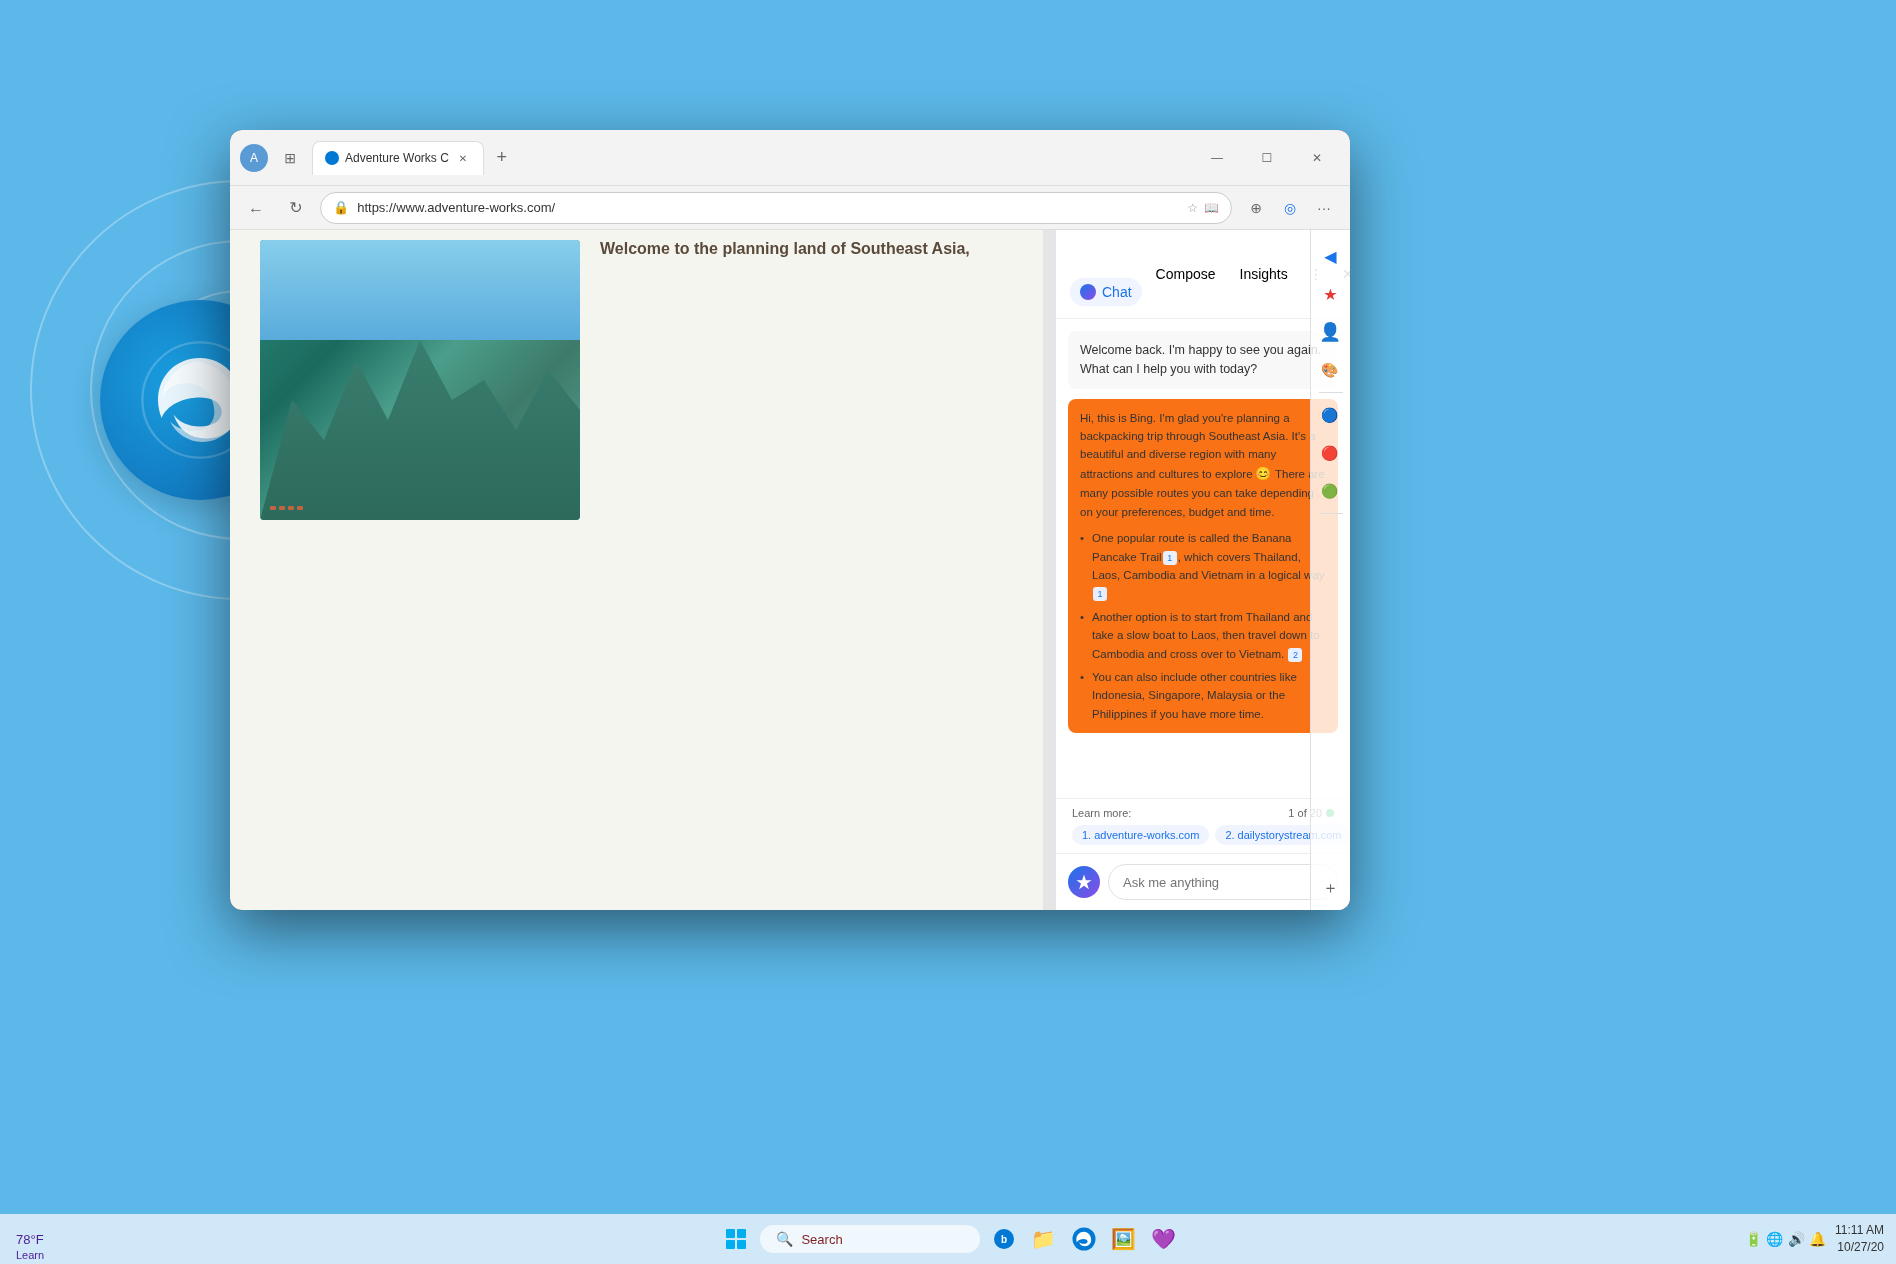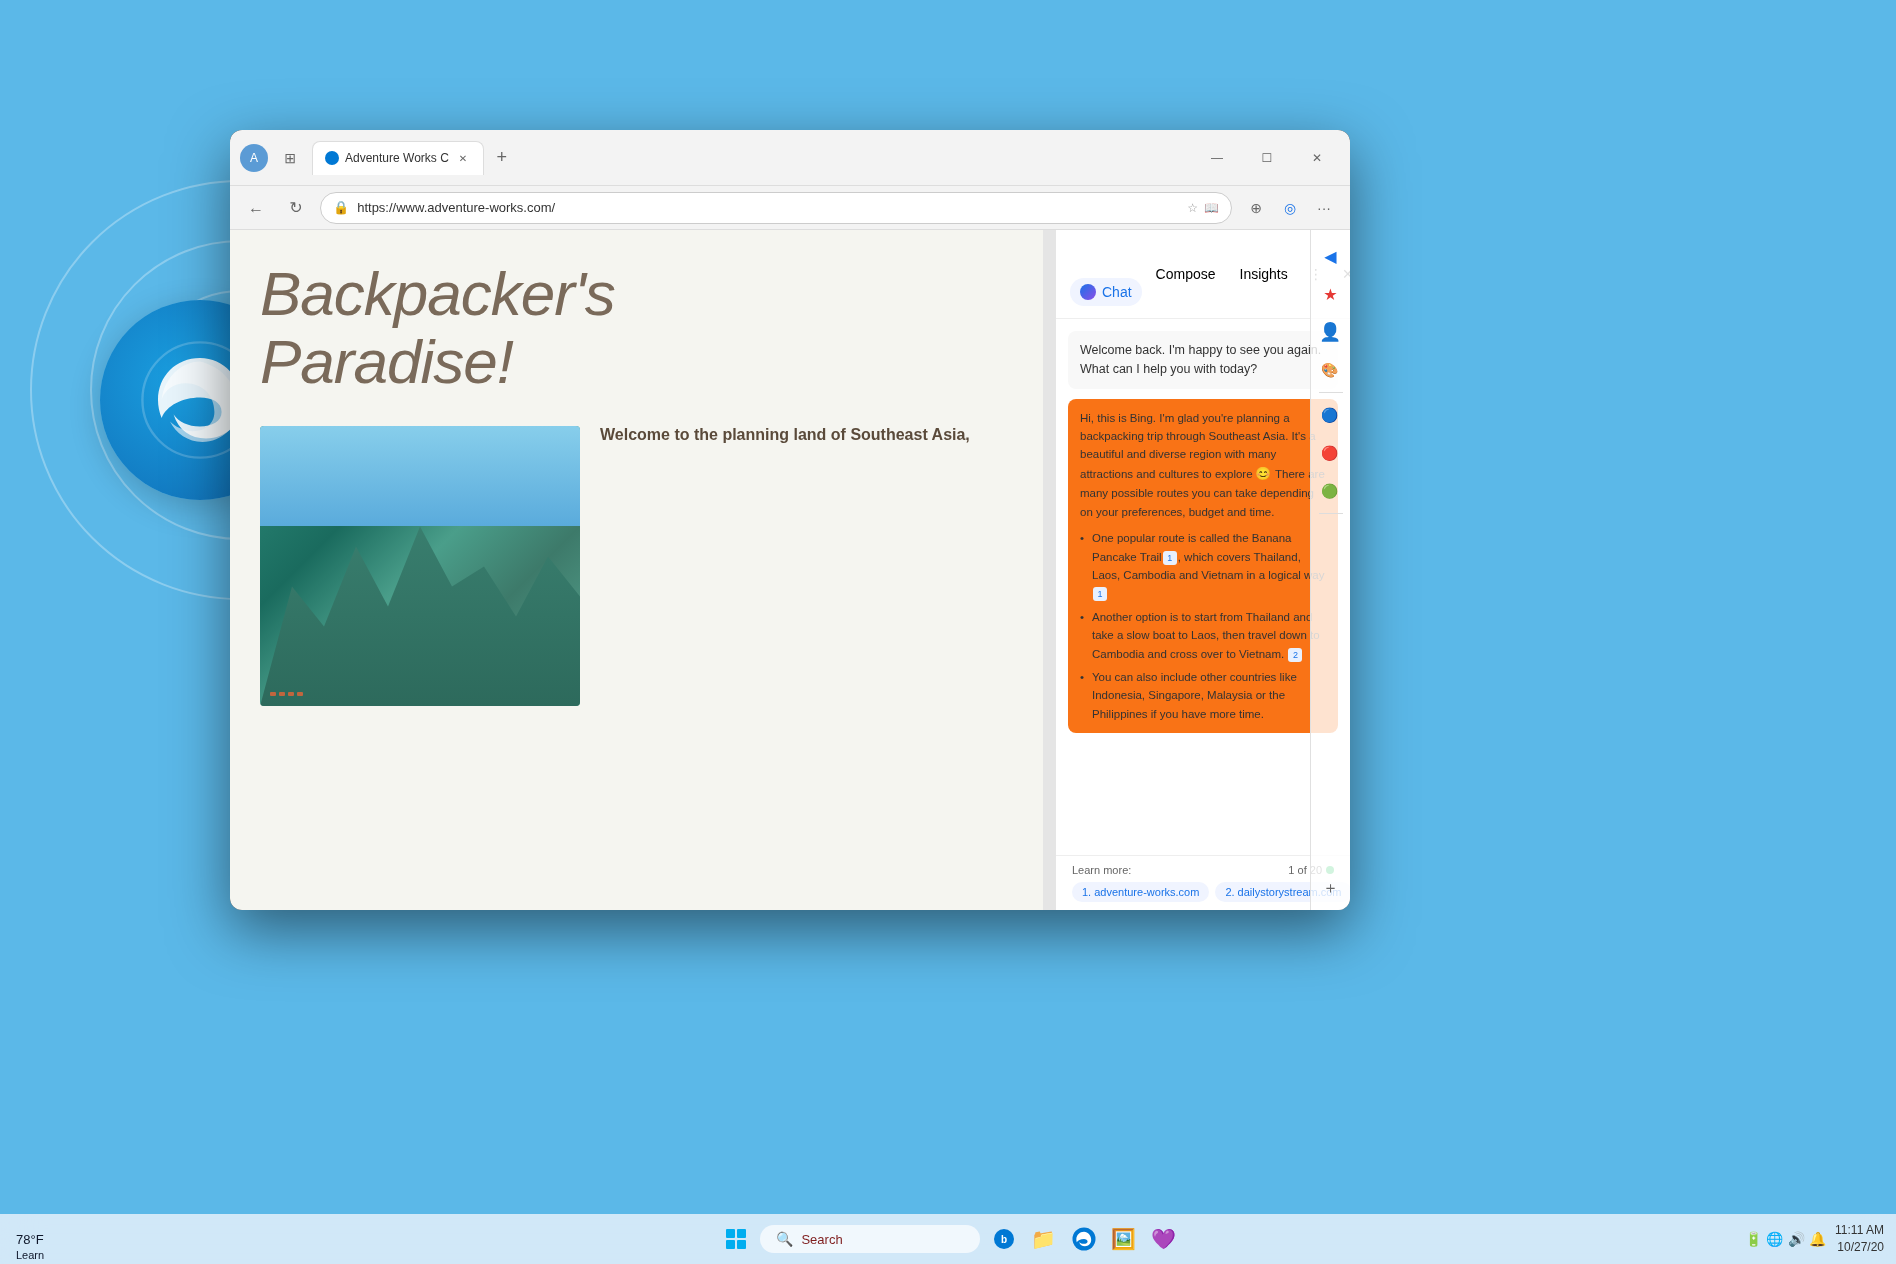--- a/index.html
+++ b/index.html
@@ -586,21 +586,21 @@
       z-index: 10;
     }
 
     .taskbar-left {
       padding-left: 16px;
       flex: 1;
     }
 
     .taskbar-weather {
       font-size: 13px;
-      color: #0f172a;
+      color: #4c1d95;
       margin-top: 16px;
     }
 
     .taskbar-center {
       display: flex;
       align-items: center;
       gap: 6px;
     }
 
     .taskbar-start {
@@ -734,26 +734,20 @@
       <div class="toolbar-icon" style="color:#1a73e8;">◎</div>
       <div class="toolbar-icon">···</div>
     </div>
   </div>
 
   <div class="browser-content">
 
     <div class="webpage">
       <div class="webpage-scrollbar"></div>
 
-      <div class="page-hero">
-        <div class="page-title-large">
-          <span>Backpacker's</span><br>
-          <span>Paradise!</span>
-        </div>
-      </div>
 
       <div class="page-content-row">
         <div class="page-image">
           <div class="mountain-shape"></div>
           <div style="position:absolute;top:0;left:0;right:0;height:100px;background:linear-gradient(to bottom, #87CEEB, #5aabdc);"></div>
           <div style="position:absolute;bottom:10px;left:10px;right:10px;display:flex;gap:3px;flex-wrap:wrap;">
             <div class="boat"></div>
             <div class="boat"></div>
             <div class="boat"></div>
             <div class="boat"></div>
@@ -818,20 +812,28 @@
             <span>1 of 20</span>
             <div class="count-dot"></div>
           </div>
         </div>
         <div class="learn-more-links">
           <div class="learn-more-link">1. adventure-works.com</div>
           <div class="learn-more-link">2. dailystorystream.com</div>
         </div>
       </div>
 
+      <div class="chat-input-area">
+        <div class="chat-input-icon">
+          <svg width="18" height="18" viewBox="0 0 24 24" fill="white">
+            <path d="M12 2L14.5 9.5H22L16 14L18.5 21.5L12 17L5.5 21.5L8 14L2 9.5H9.5L12 2Z"></path>
+          </svg>
+        </div>
+        <input class="chat-input-field" type="text" placeholder="Ask me anything" style="">
+      </div>
     </div>
 
     <div class="right-sidebar">
       <div class="sidebar-icon blue">◀</div>
       <div class="sidebar-icon red">★</div>
       <div class="sidebar-icon" style="font-size:18px;">👤</div>
       <div class="sidebar-icon green" style="font-size:14px;">🎨</div>
       <div class="sidebar-divider"></div>
       <div class="sidebar-icon blue" style="font-size:14px;">🔵</div>
       <div class="sidebar-icon red" style="font-size:14px;">🔴</div>

